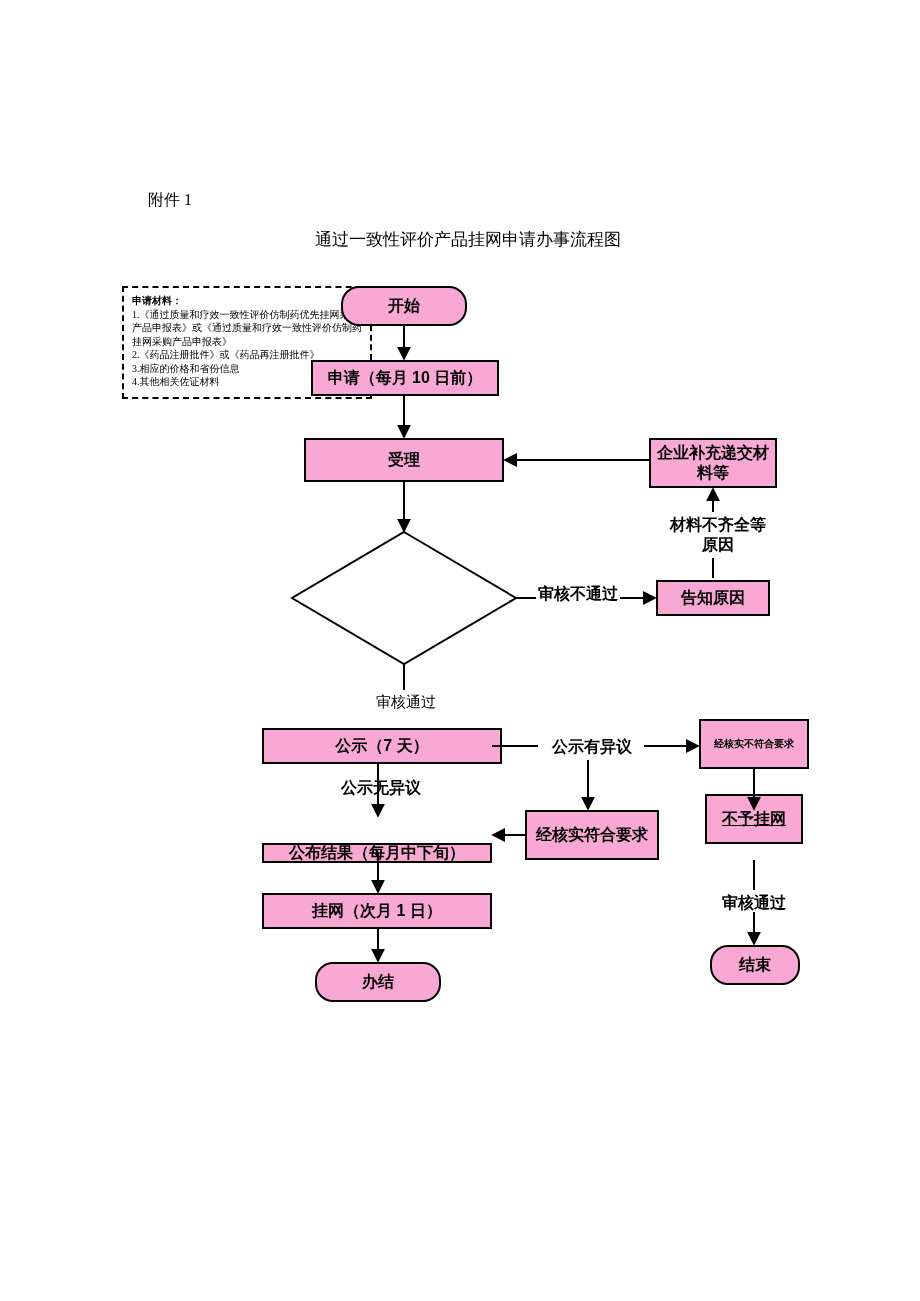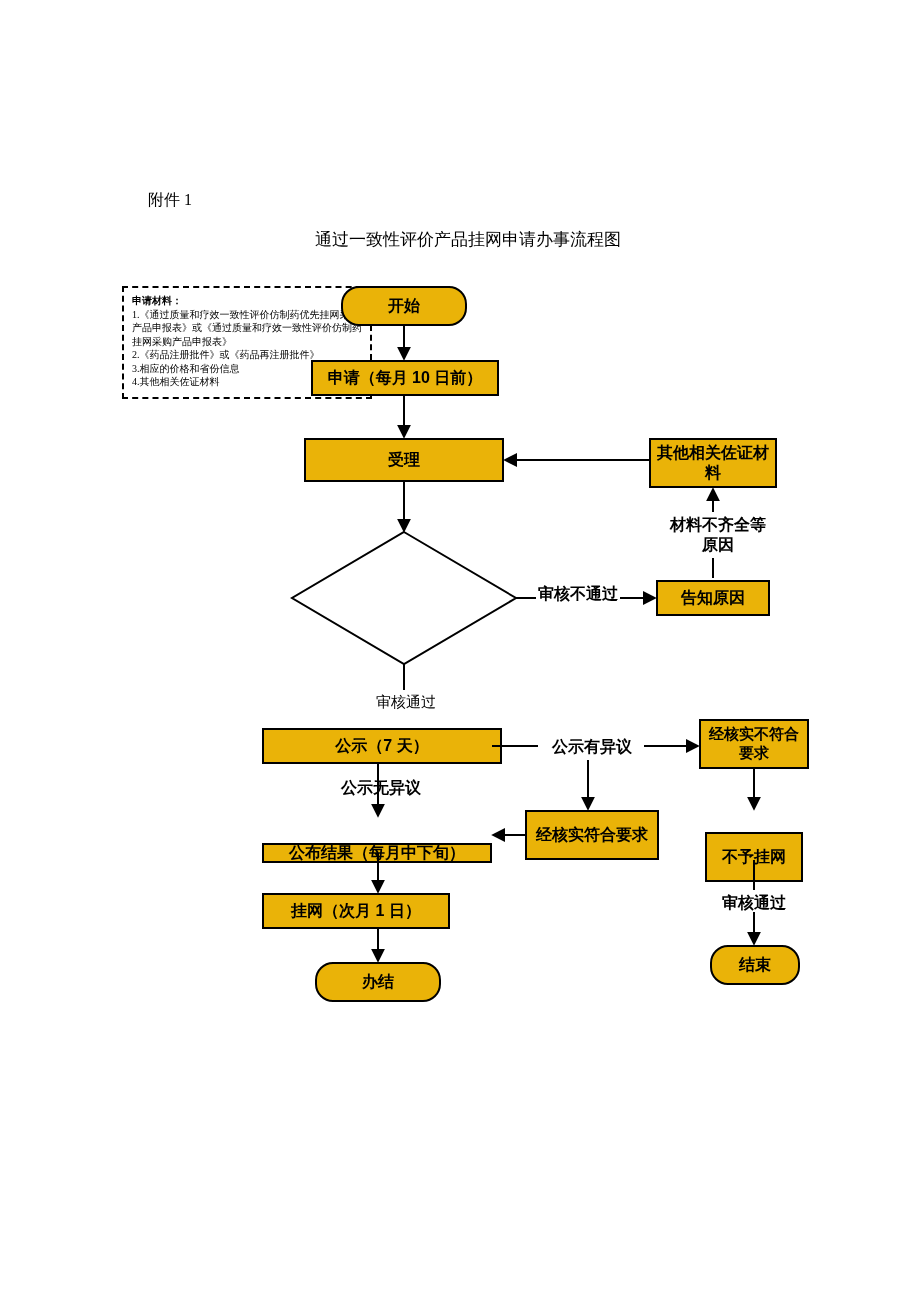--- a/index.html
+++ b/index.html
@@ -35,21 +35,21 @@
     width: 230px;
     border: 2px dashed #000;
     padding: 6px 8px 8px 8px;
     font-size: 10px;
     line-height: 1.35;
   }
   .materials .hdr { font-weight: bold; }
   .node {
     position: absolute;
     border: 2px solid #000;
-    background: #eab308;
+    background: #f9a8d4;
     display: flex;
     align-items: center;
     justify-content: center;
     text-align: center;
     font-family: "SimHei", "Heiti SC", sans-serif;
     font-weight: bold;
     font-size: 16px;
     line-height: 1.25;
     box-sizing: border-box;
     padding: 0 6px;
@@ -86,37 +86,37 @@
   </div>
 
   <div class="node terminator" style="left:333px; top:286px; width:126px; height:40px;">开始</div>
 
   <div class="node" style="left:303px; top:360px; width:188px; height:36px;">申请（每月 10 日前）</div>
 
   <div class="node" style="left:296px; top:438px; width:200px; height:44px;">受理</div>
 
   <div class="label" style="left:370px; top:588px; width:52px;">审核</div>
 
-  <div class="node" style="left:641px; top:438px; width:128px; height:50px;">其他相关佐证材料</div>
+  <div class="node" style="left:641px; top:438px; width:128px; height:50px;">企业补充递交材料等</div>
 
   <div class="node" style="left:648px; top:580px; width:114px; height:36px;">告知原因</div>
 
   <div class="node" style="left:254px; top:728px; width:240px; height:36px;">公示（7 天）</div>
 
   <div class="node" style="left:517px; top:810px; width:134px; height:50px;">经核实符合要求</div>
 
   <div class="node" style="left:254px; top:843px; width:230px; height:20px;">公布结果（每月中下旬）</div>
 
-  <div class="node" style="left:254px; top:893px; width:188px; height:36px;">挂网（次月 1 日）</div>
+  <div class="node" style="left:254px; top:893px; width:230px; height:36px;">挂网（次月 1 日）</div>
 
   <div class="node terminator" style="left:307px; top:962px; width:126px; height:40px;">办结</div>
 
-  <div class="node" style="left:691px; top:719px; width:110px; height:50px; font-size:15px;">经核实不符合要求</div>
+  <div class="node" style="left:691px; top:719px; width:110px; height:50px; font-size:10px;">经核实不符合要求</div>
 
-  <div class="node" style="left:697px; top:832px; width:98px; height:50px;">不予挂网</div>
+  <div class="node" style="left:697px; top:794px; width:98px; height:50px;text-decoration:underline;">不予挂网</div>
 
   <div class="node terminator" style="left:702px; top:945px; width:90px; height:40px;">结束</div>
 
   <div class="label" style="left:530px; top:584px; width:80px;">审核不通过</div>
 
   <div class="label" style="left:660px; top:515px; width:100px;">材料不齐全等原因</div>
 
   <div class="label" style="left:328px; top:693px; width:140px; font-family:'SimSun',serif; font-weight:normal; font-size:15px;">审核通过</div>
 
   <div class="label" style="left:534px; top:737px; width:100px;">公示有异议</div>

